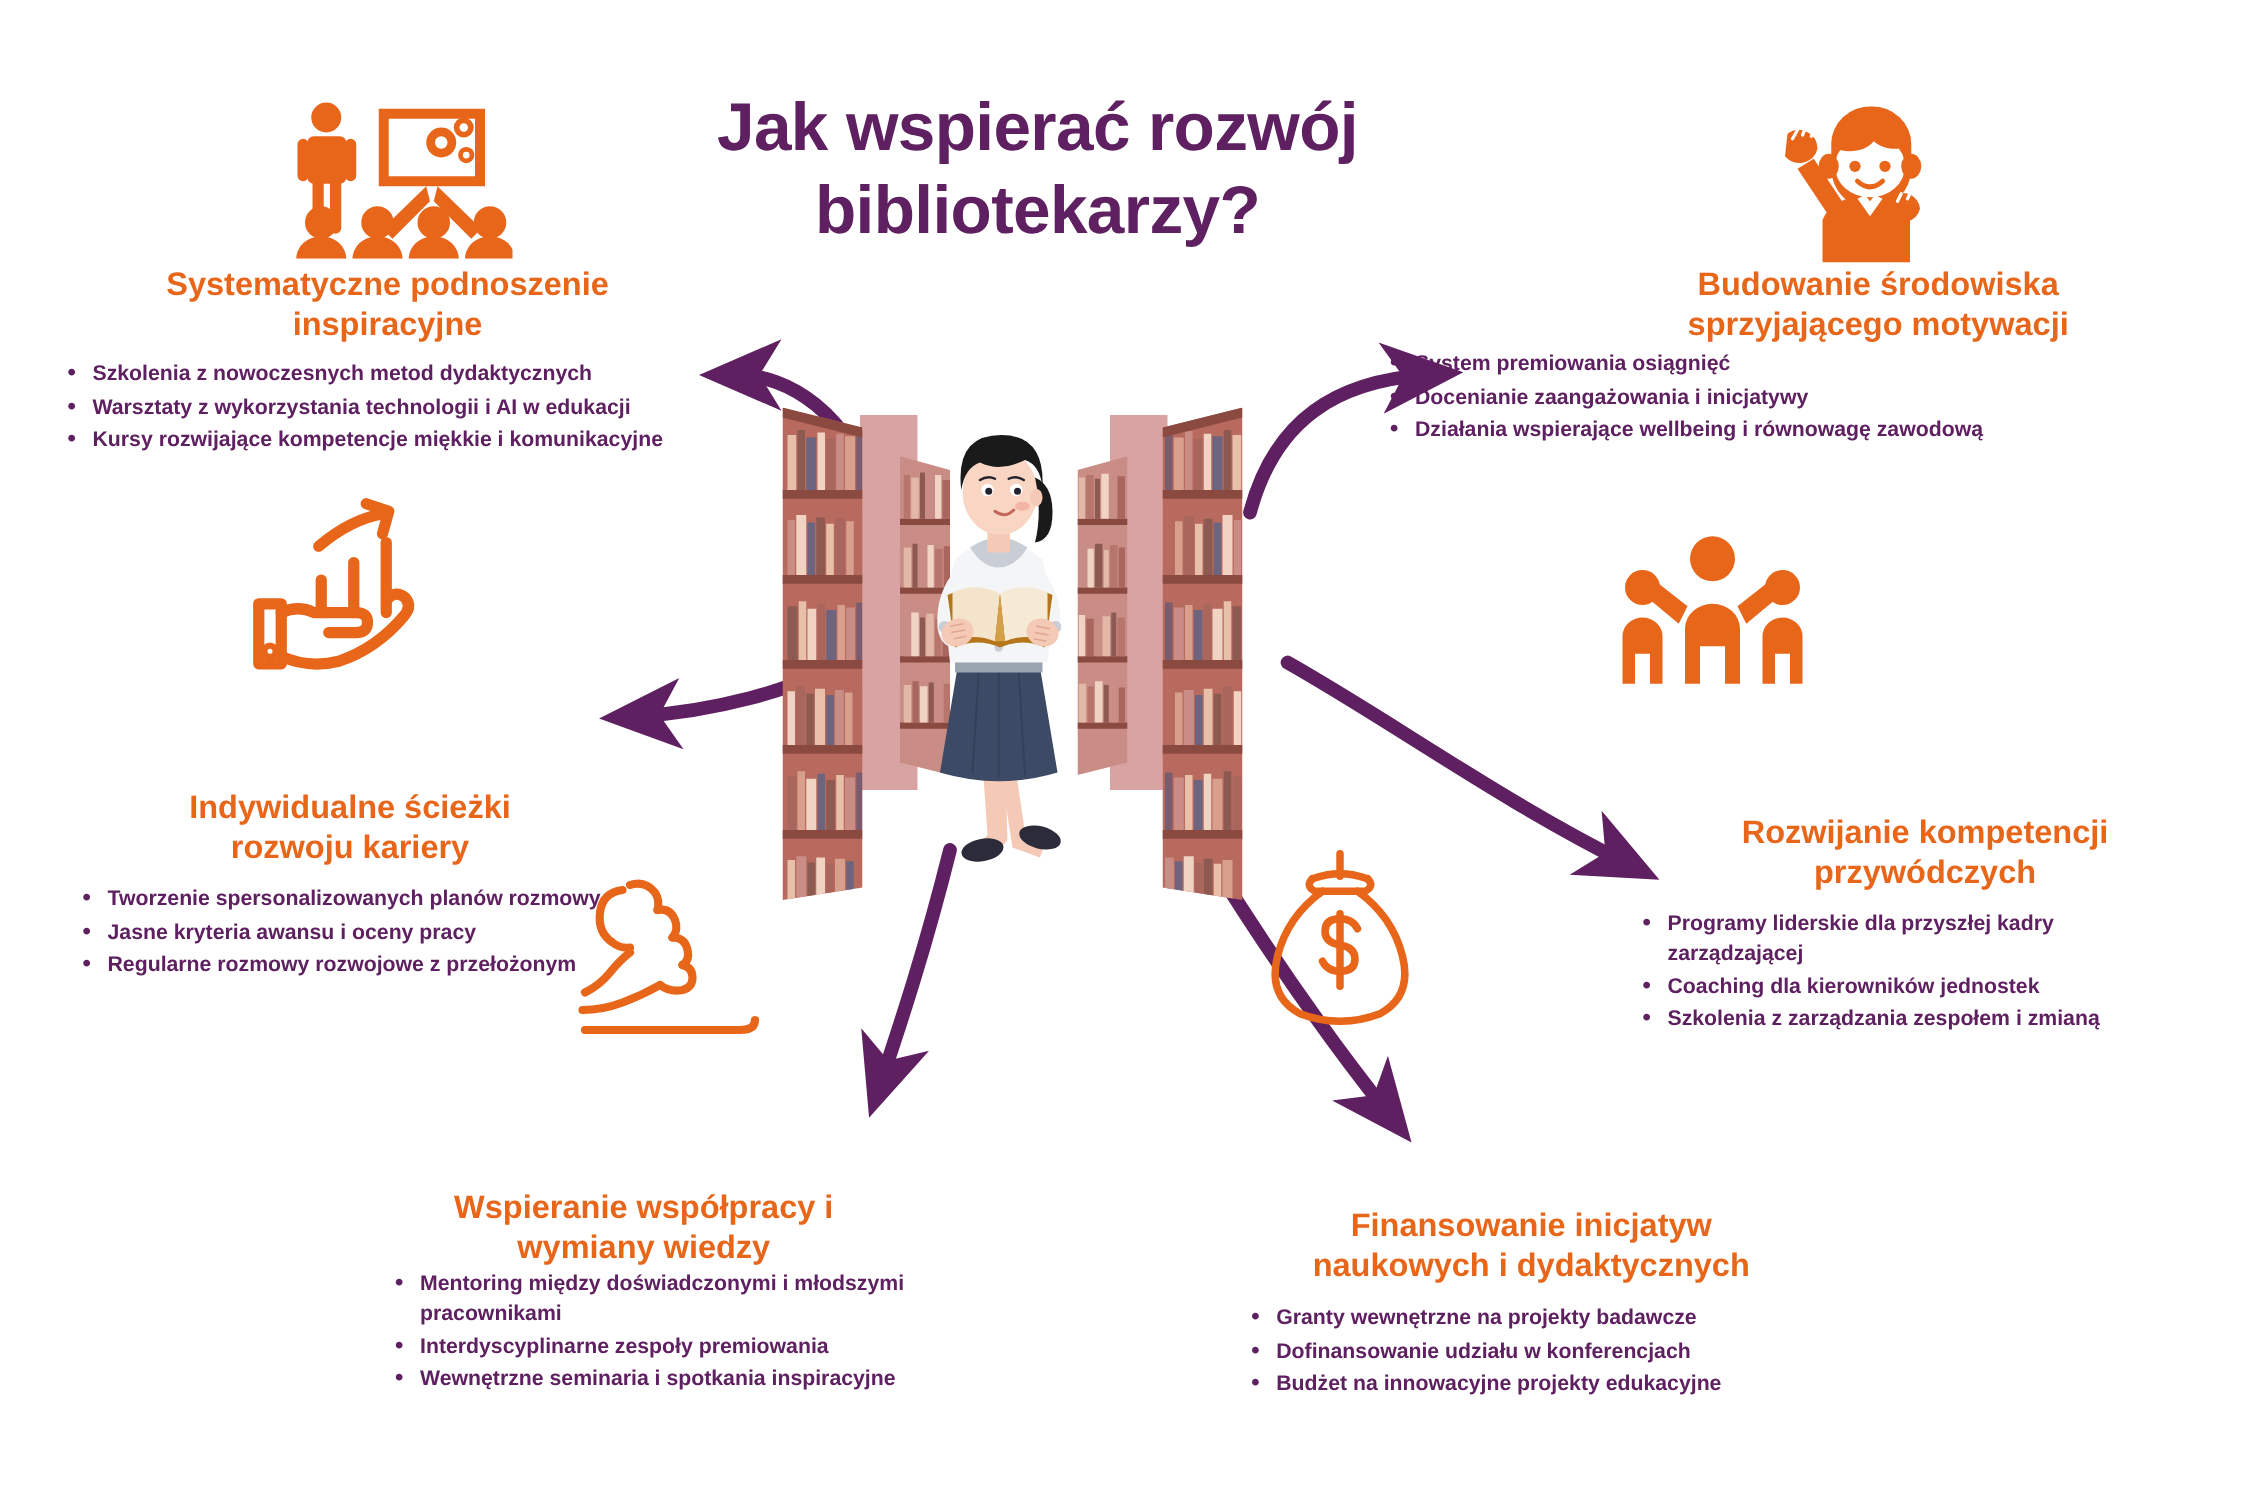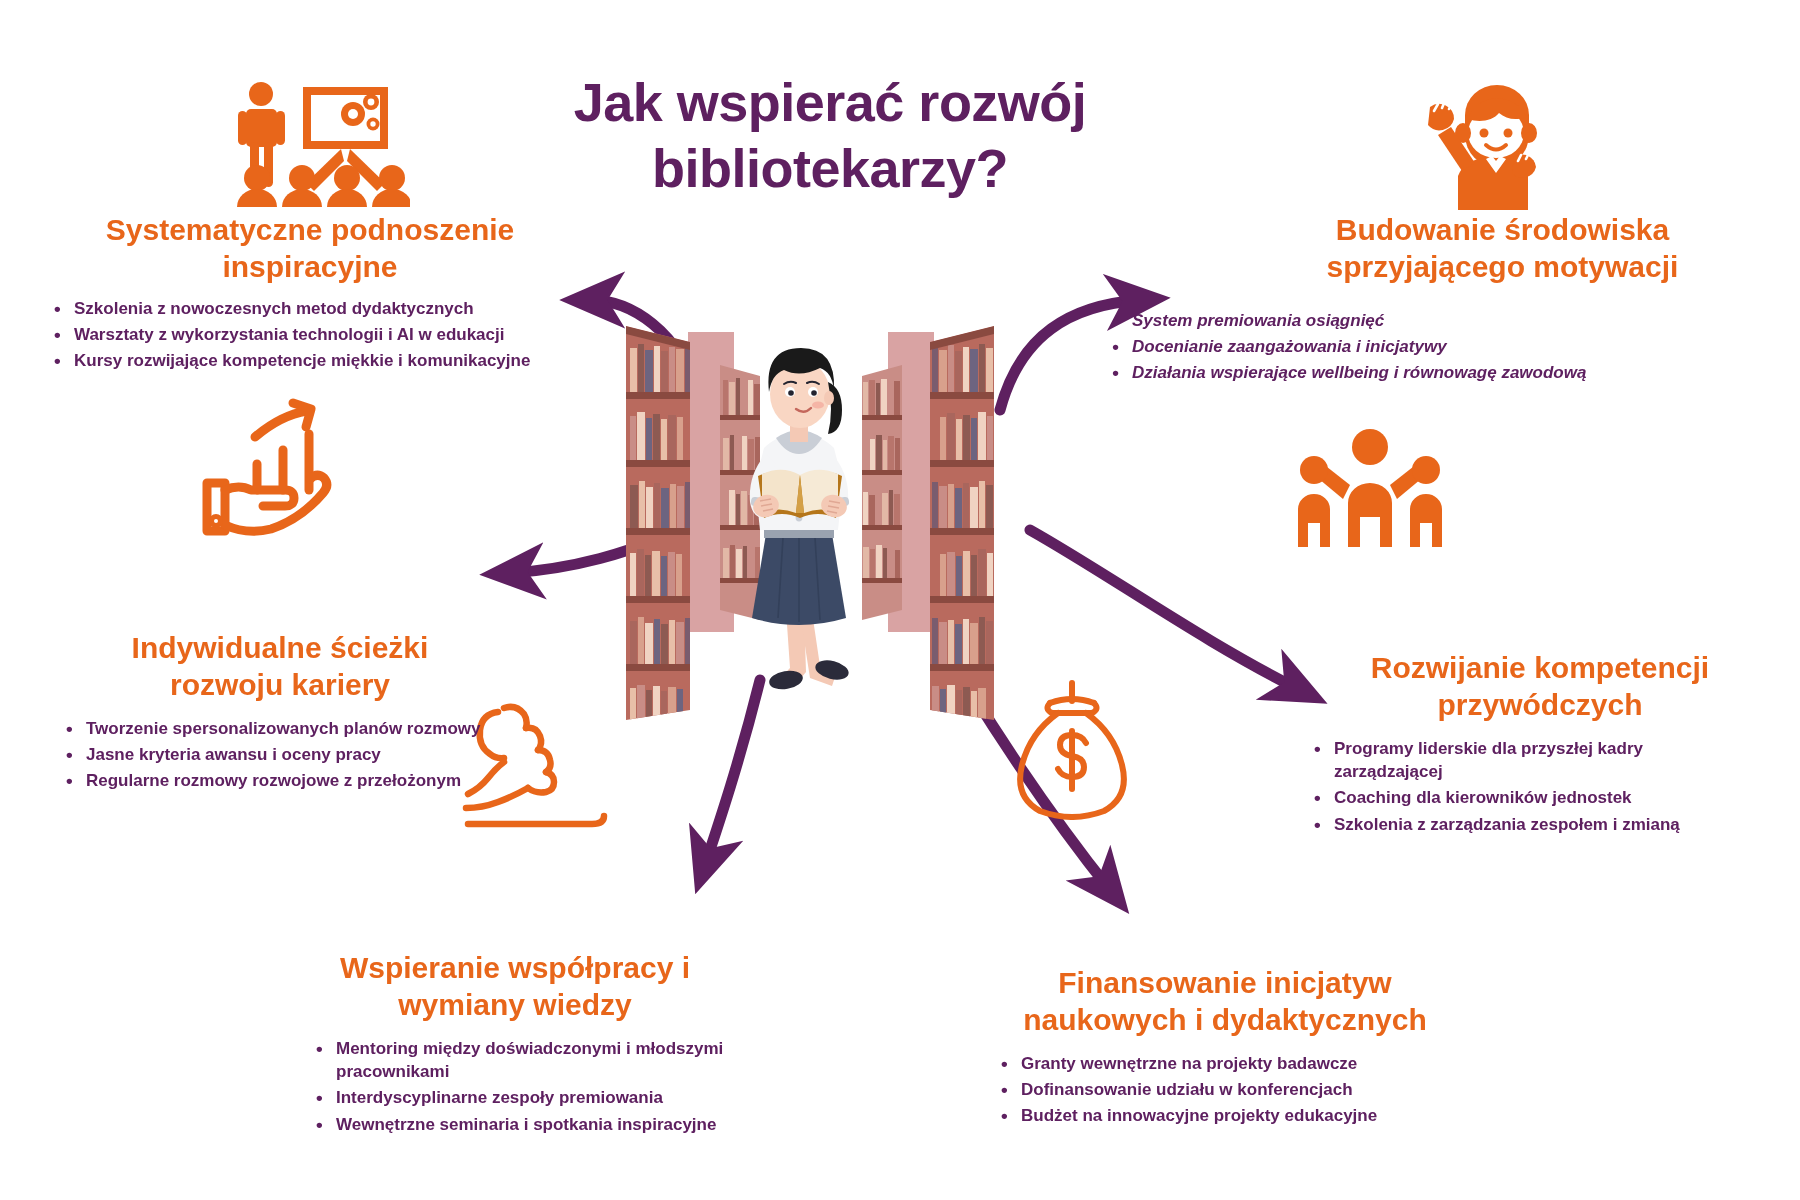--- a/index.html
+++ b/index.html
@@ -28,21 +28,21 @@
     font-size: 54px;
     font-weight: bold;
     line-height: 1.22;
     color: #5e2060;
     letter-spacing: -0.5px;
   }
 
   
   .block { position: absolute; }
   .block .sec-title {
-    font-size: 30px;
+    font-size: 26px;
     font-weight: bold;
     color: #e8661a;
     line-height: 1.22;
   }
   .block ul {
     margin: 8px 0 0 0;
     padding: 0 0 0 26px;
     list-style: none;
   }
   .block li {
@@ -529,21 +529,21 @@
       <li>Warsztaty z wykorzystania technologii i AI w edukacji</li>
       <li>Kursy rozwijające kompetencje miękkie i komunikacyjne</li>
     </ul>
   </div>
 
   <div class="block ta-c" style="left:1230px; top:212px; width:545px;">
     <div class="sec-title">
       <div>Budowanie środowiska</div>
       <div>sprzyjającego motywacji</div>
     </div>
-    <ul class="ta-l" style="margin-top:24px; padding-left:26px; margin-left:-124px;font-style:italic;">
+    <ul class="ta-l" style="margin-top:4px; padding-left:26px; margin-left:-124px;">
       <li>System premiowania osiągnięć</li>
       <li>Docenianie zaangażowania i inicjatywy</li>
       <li>Działania wspierające wellbeing i równowagę zawodową</li>
     </ul>
   </div>
 
   <div class="block ta-c" style="left:40px; top:630px; width:480px;">
     <div class="sec-title">
       <div>Indywidualne ścieżki</div>
       <div>rozwoju kariery</div>
@@ -565,21 +565,21 @@
       <li>Coaching dla kierowników jednostek</li>
       <li>Szkolenia z zarządzania zespołem i zmianą</li>
     </ul>
   </div>
 
   <div class="block ta-c" style="left:290px; top:950px; width:450px;">
     <div class="sec-title">
       <div>Wspieranie współpracy i</div>
       <div>wymiany wiedzy</div>
     </div>
-    <ul class="ta-l" style="margin-top:14px; padding-left:46px; width:440px;">
+    <ul class="ta-l" style="margin-top:2px; padding-left:46px; width:440px;">
       <li>Mentoring między doświadczonymi i młodszymi pracownikami</li>
       <li>Interdyscyplinarne zespoły premiowania</li>
       <li>Wewnętrzne seminaria i spotkania inspiracyjne</li>
     </ul>
   </div>
 
   <div class="block ta-c" style="left:975px; top:965px; width:500px;">
     <div class="sec-title">
       <div>Finansowanie inicjatyw</div>
       <div>naukowych i dydaktycznych</div>

